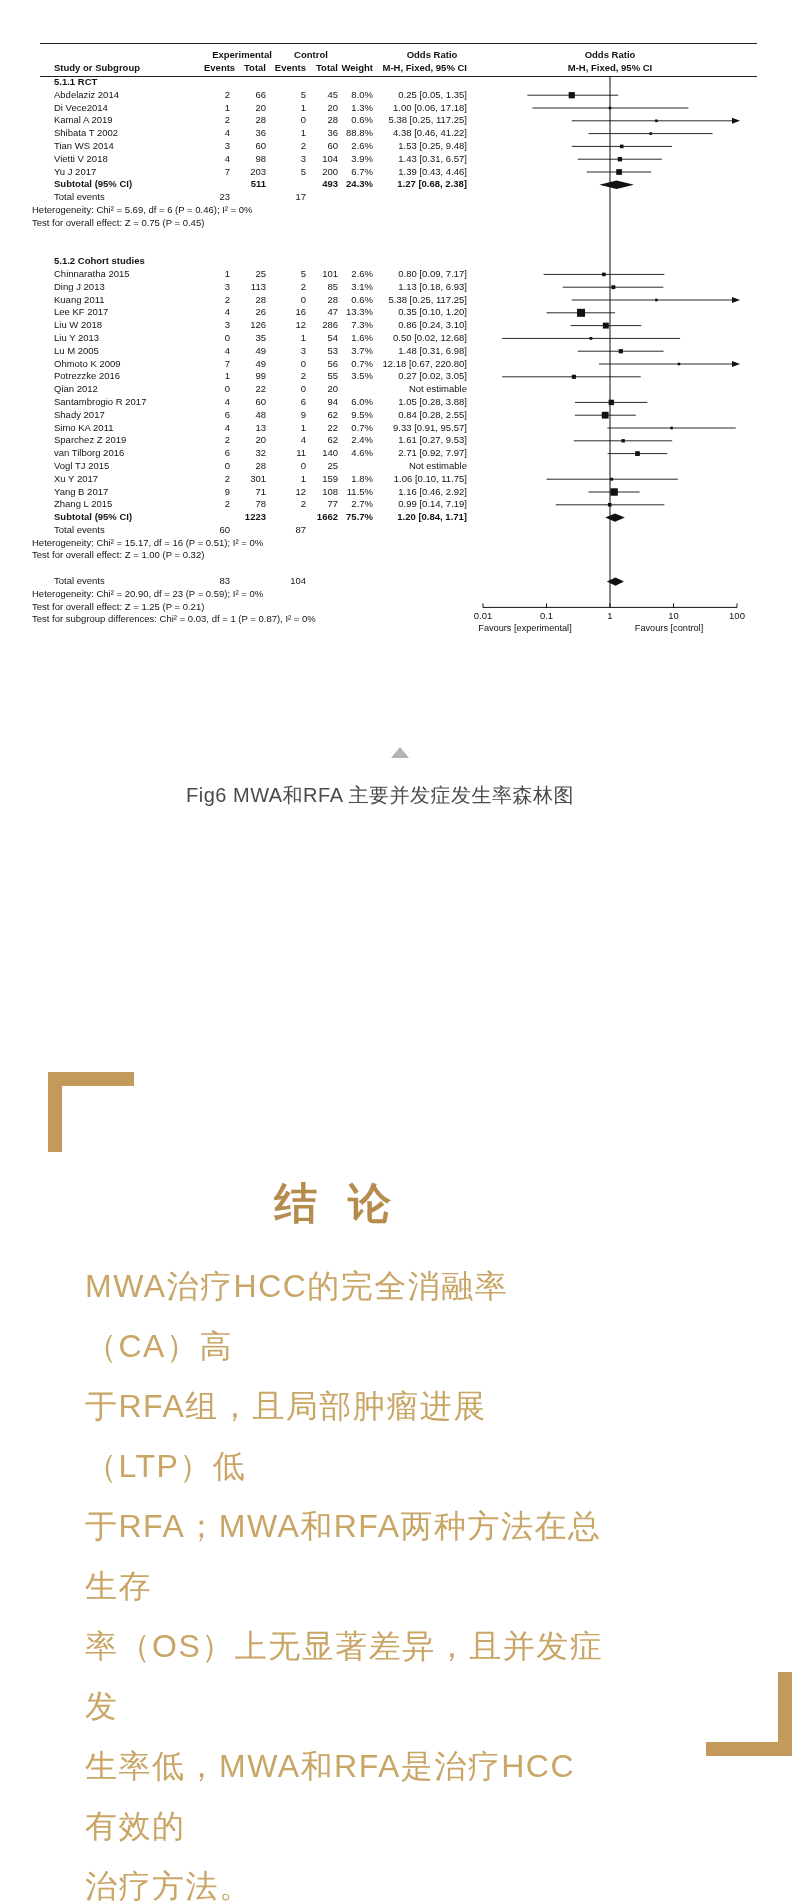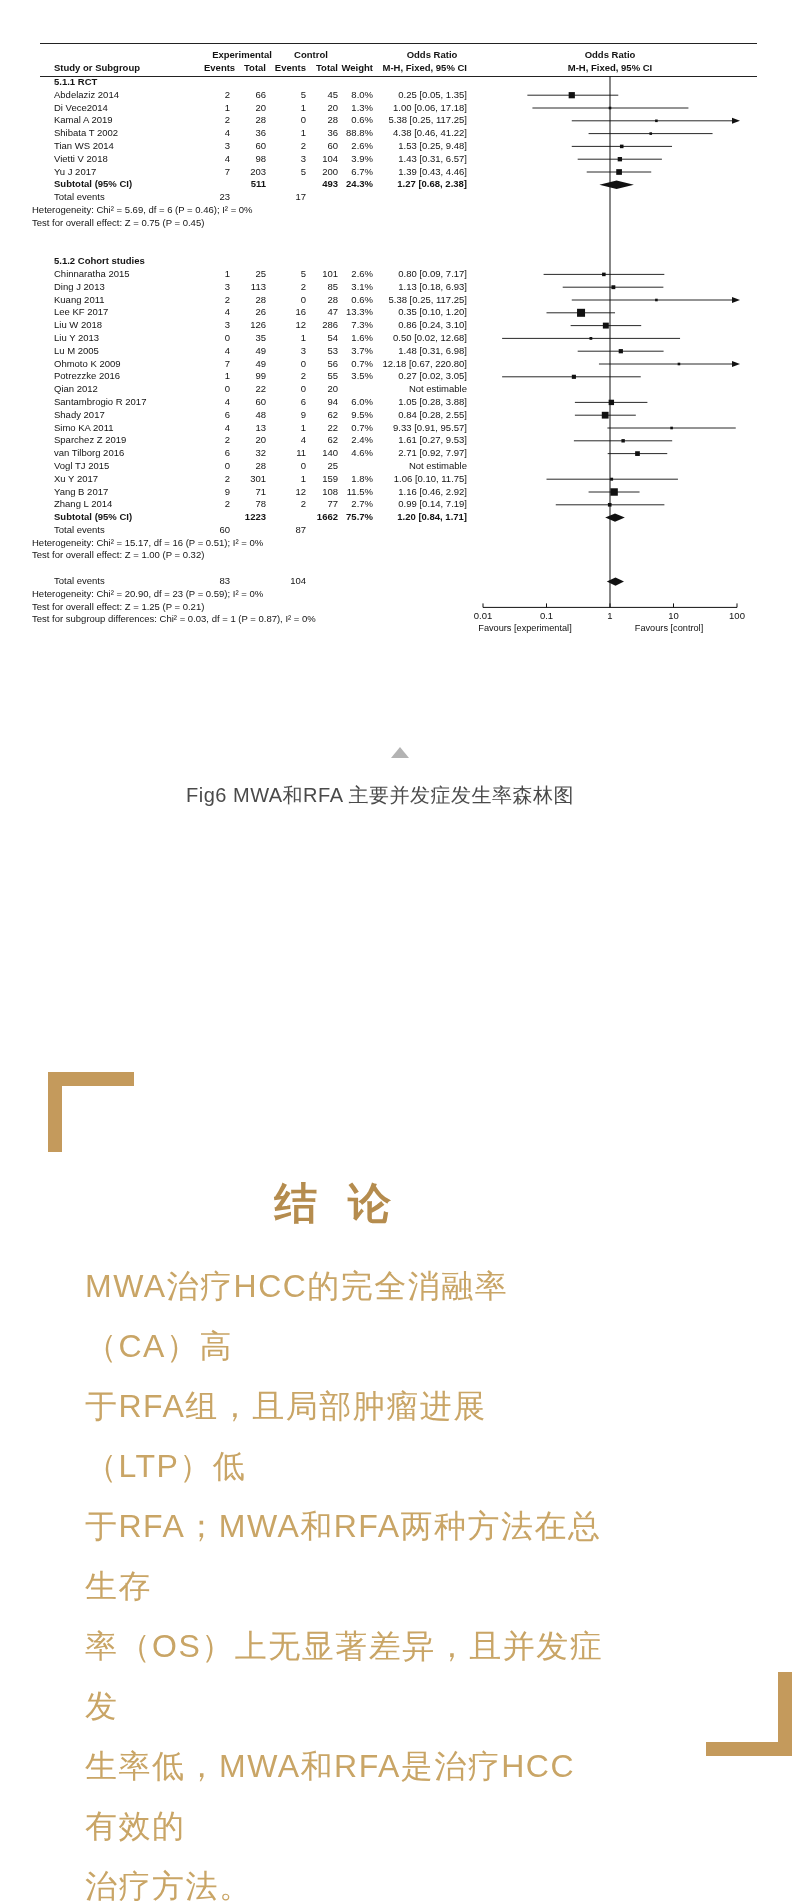--- a/index.html
+++ b/index.html
@@ -340,21 +340,21 @@
         <div class="frow">
           <span class="cl">Yang B 2017</span>
           <span class="cr">9</span>
           <span class="cr">71</span>
           <span class="cr">12</span>
           <span class="cr">108</span>
           <span class="cr">11.5%</span>
           <span class="cr">1.16 [0.46, 2.92]</span>
         </div>
         <div class="frow">
-          <span class="cl">Zhang L 2014</span>
+          <span class="cl">Zhang L 2015</span>
           <span class="cr">2</span>
           <span class="cr">78</span>
           <span class="cr">2</span>
           <span class="cr">77</span>
           <span class="cr">2.7%</span>
           <span class="cr">0.99 [0.14, 7.19]</span>
         </div>
         <div class="frow">
           <span class="cl b">Subtotal (95% CI)</span>
           <span class="cr b"></span>

